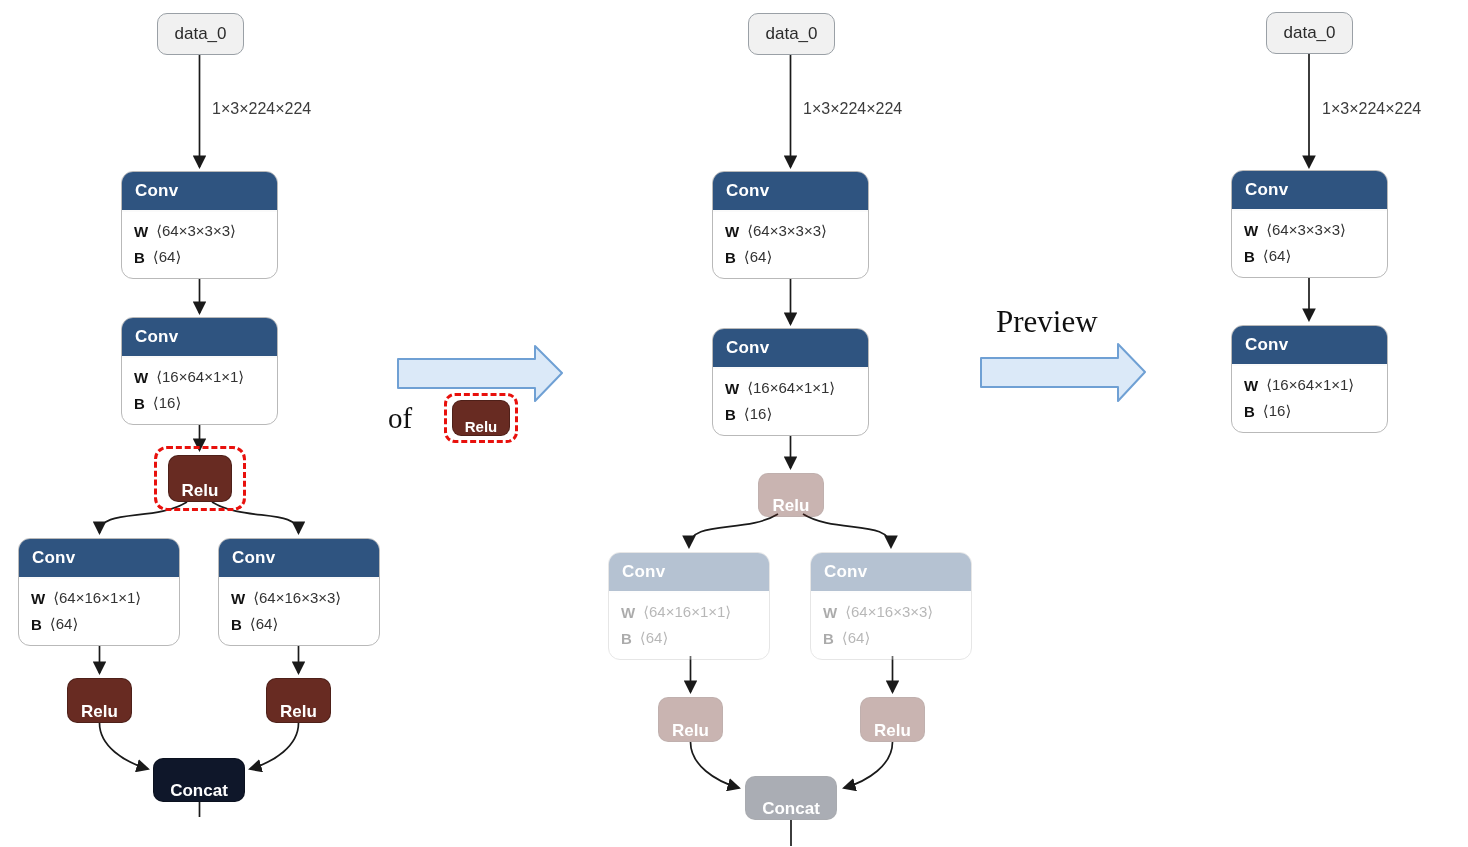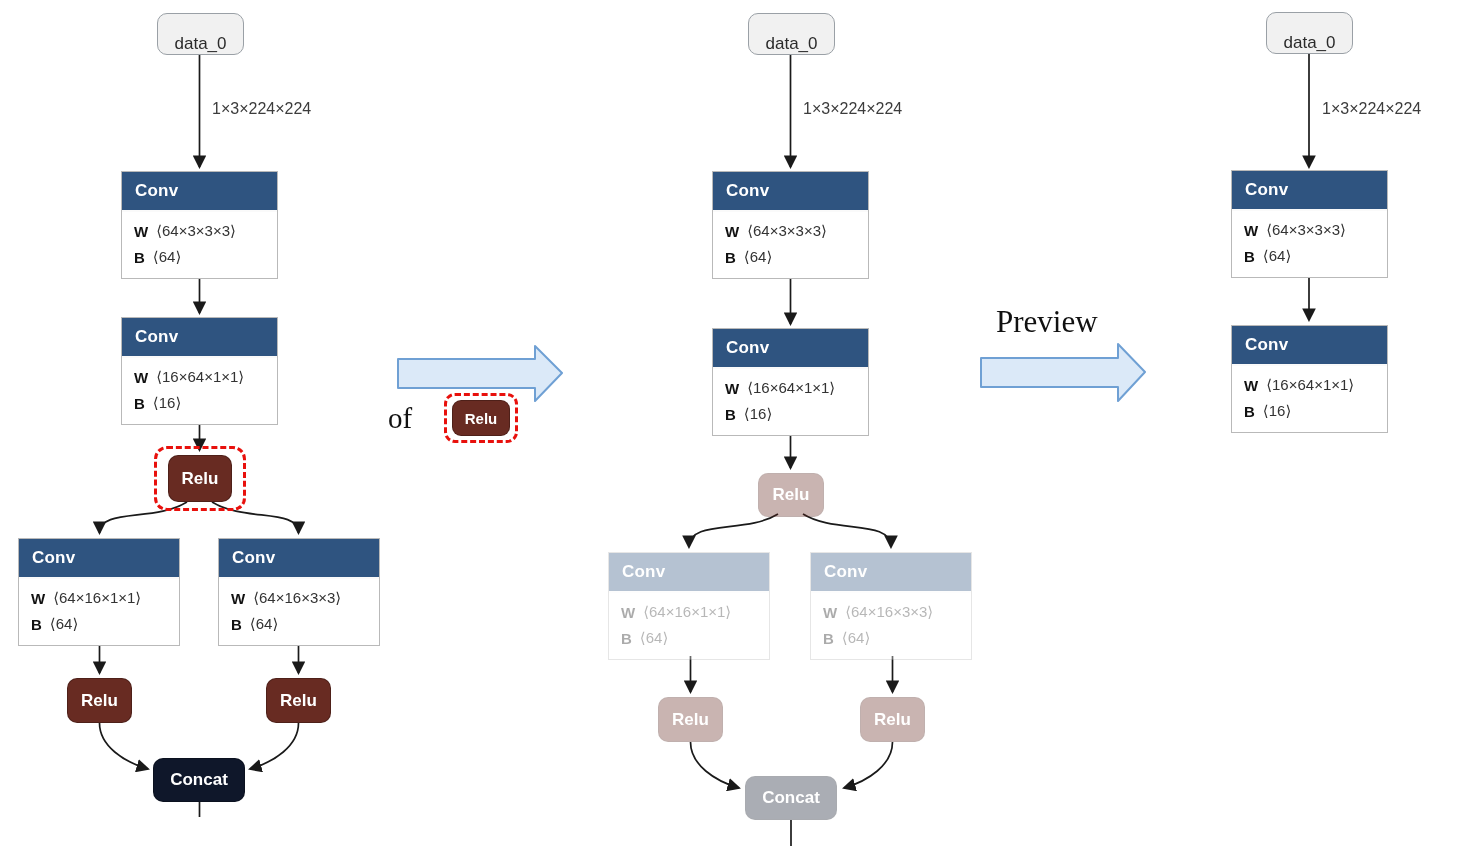--- a/index.html
+++ b/index.html
@@ -12,30 +12,30 @@
     font-family:"Liberation Sans","DejaVu Sans",sans-serif;
   }
   #edges{position:absolute;left:0;top:0;pointer-events:none;}
 
   
   .io-node{
     position:absolute;
     background:#f1f1f1;
     border:1.5px solid #9aa0a6;
     border-radius:10px;
-    display:flex;align-items:flex-end;justify-content:center;
+    display:flex;align-items:center;justify-content:center;
     font-size:17px;color:#2b2b2b;
   }
 
   
   .conv{
     position:absolute;
     background:#ffffff;
     border:1px solid #b9b9b9;
-    border-radius:0;
+    border-radius:12px;
     overflow:hidden;
     box-sizing:border-box;
   }
   .conv-head{
     background:#2F5480;
     color:#ffffff;
     height:38px;
     display:flex;align-items:center;
     padding:0 13px;
     font-size:17px;font-weight:600;letter-spacing:.2px;
@@ -45,21 +45,21 @@
   .rowkv{display:flex;align-items:center;gap:8px;font-size:15px;height:26px;color:#333333;white-space:nowrap;}
   .rowkv b{font-weight:700;color:#111111;}
 
   
   .chip{
     position:absolute;
     background:#682B22;
     color:#ffffff;
     border:1px solid rgba(0,0,0,.25);
     border-radius:10px;
-    display:flex;align-items:center;justify-content:center;
+    display:flex;align-items:flex-end;justify-content:center;
     font-size:17px;font-weight:600;
     box-sizing:border-box;
   }
   .chip.concat{background:#0f172a;}
   .chip.small{font-size:15px;border-radius:9px;}
 
   .faded{opacity:0.35;}
 
   .dashed-box{
     position:absolute;

